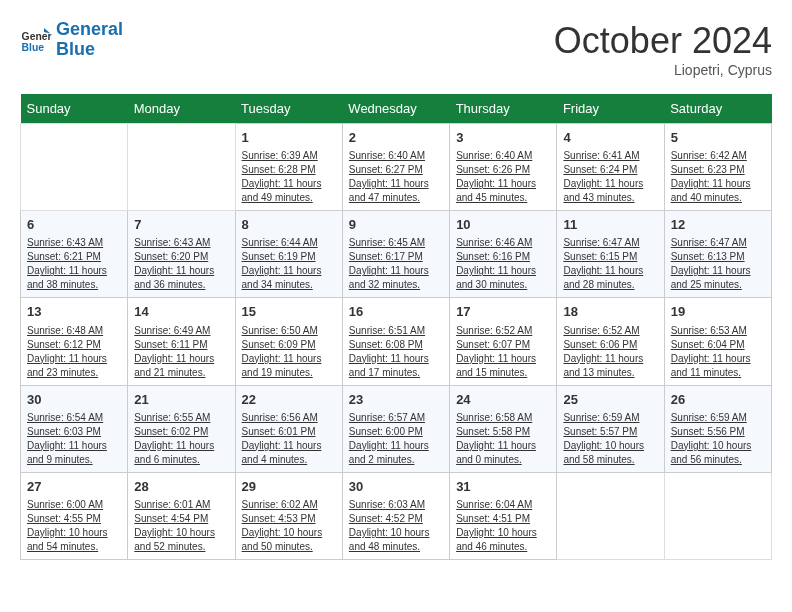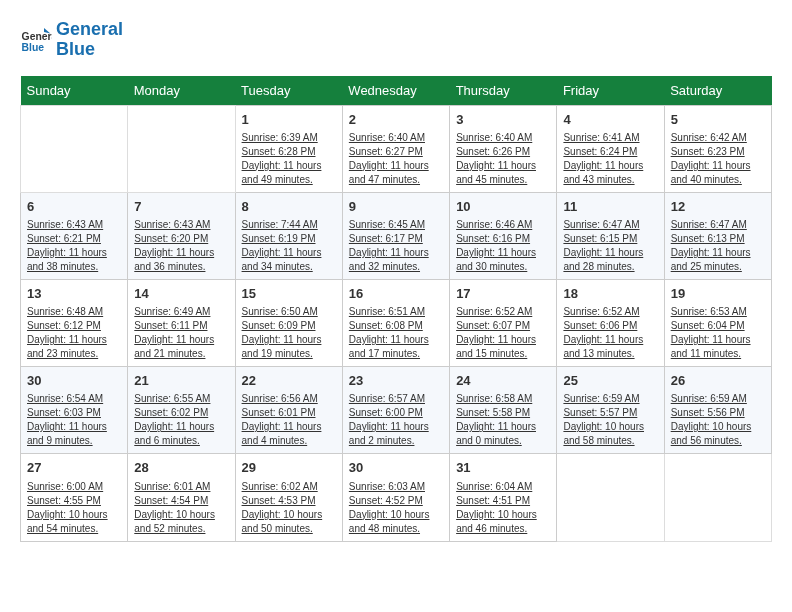--- a/index.html
+++ b/index.html
@@ -100,20 +100,24 @@
       <text x="2" y="20" font-size="13" font-weight="bold" fill="#333">General</text>
       <text x="2" y="34" font-size="13" font-weight="bold" fill="#1a6faf">Blue</text>
       <path d="M30 5 L38 12 L30 10 Z" fill="#1a6faf"></path>
     </svg>
     <div>
       <div class="logo-text">
         <span>General</span><br><span style="color:#1a6faf;">Blue</span>
       </div>
     </div>
   </div>
+  <div class="title-block">
+    <div class="month-title">October 2024</div>
+    <div class="location">Liopetri, Cyprus</div>
+  </div>
 </div>
 
 <table>
   <thead>
     <tr>
     <th>Sunday</th>
         <th>Monday</th>
         <th>Tuesday</th>
         <th>Wednesday</th>
         <th>Thursday</th>
@@ -164,21 +168,21 @@
 Daylight: 11 hours and 38 minutes.</div>
         </td>
         <td>
           <span class="day-num">7</span>
           <div class="day-info" style="white-space: pre-line;">Sunrise: 6:43 AM
 Sunset: 6:20 PM
 Daylight: 11 hours and 36 minutes.</div>
         </td>
         <td>
           <span class="day-num">8</span>
-          <div class="day-info" style="white-space: pre-line;">Sunrise: 7:44 AM
+          <div class="day-info" style="white-space: pre-line;">Sunrise: 6:44 AM
 Sunset: 6:19 PM
 Daylight: 11 hours and 34 minutes.</div>
         </td>
         <td>
           <span class="day-num">9</span>
           <div class="day-info" style="white-space: pre-line;">Sunrise: 6:45 AM
 Sunset: 6:17 PM
 Daylight: 11 hours and 32 minutes.</div>
         </td>
         <td>

